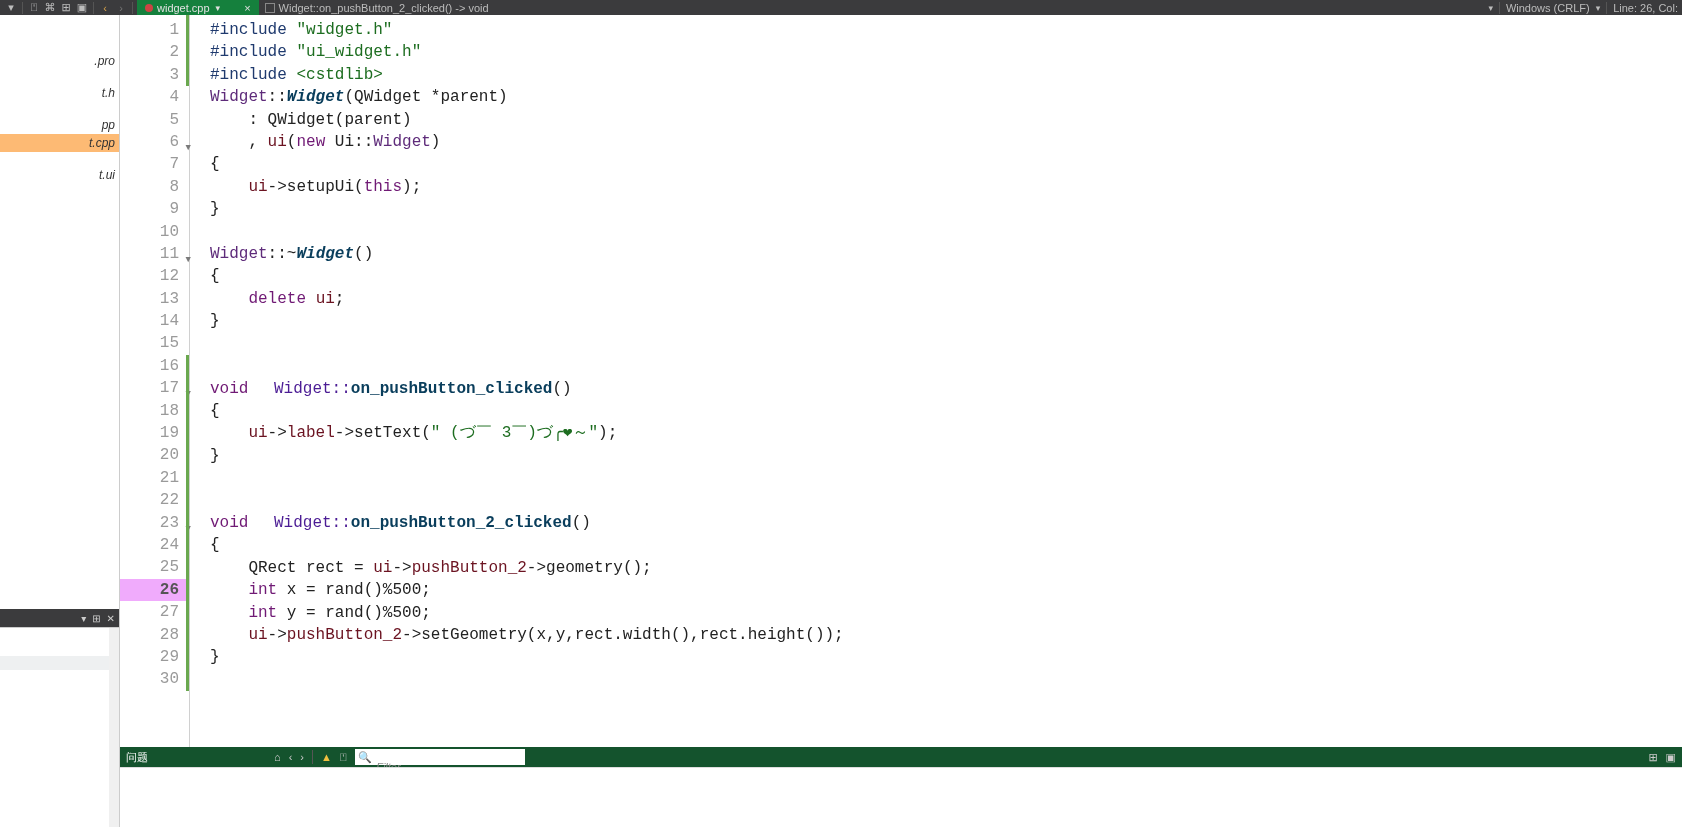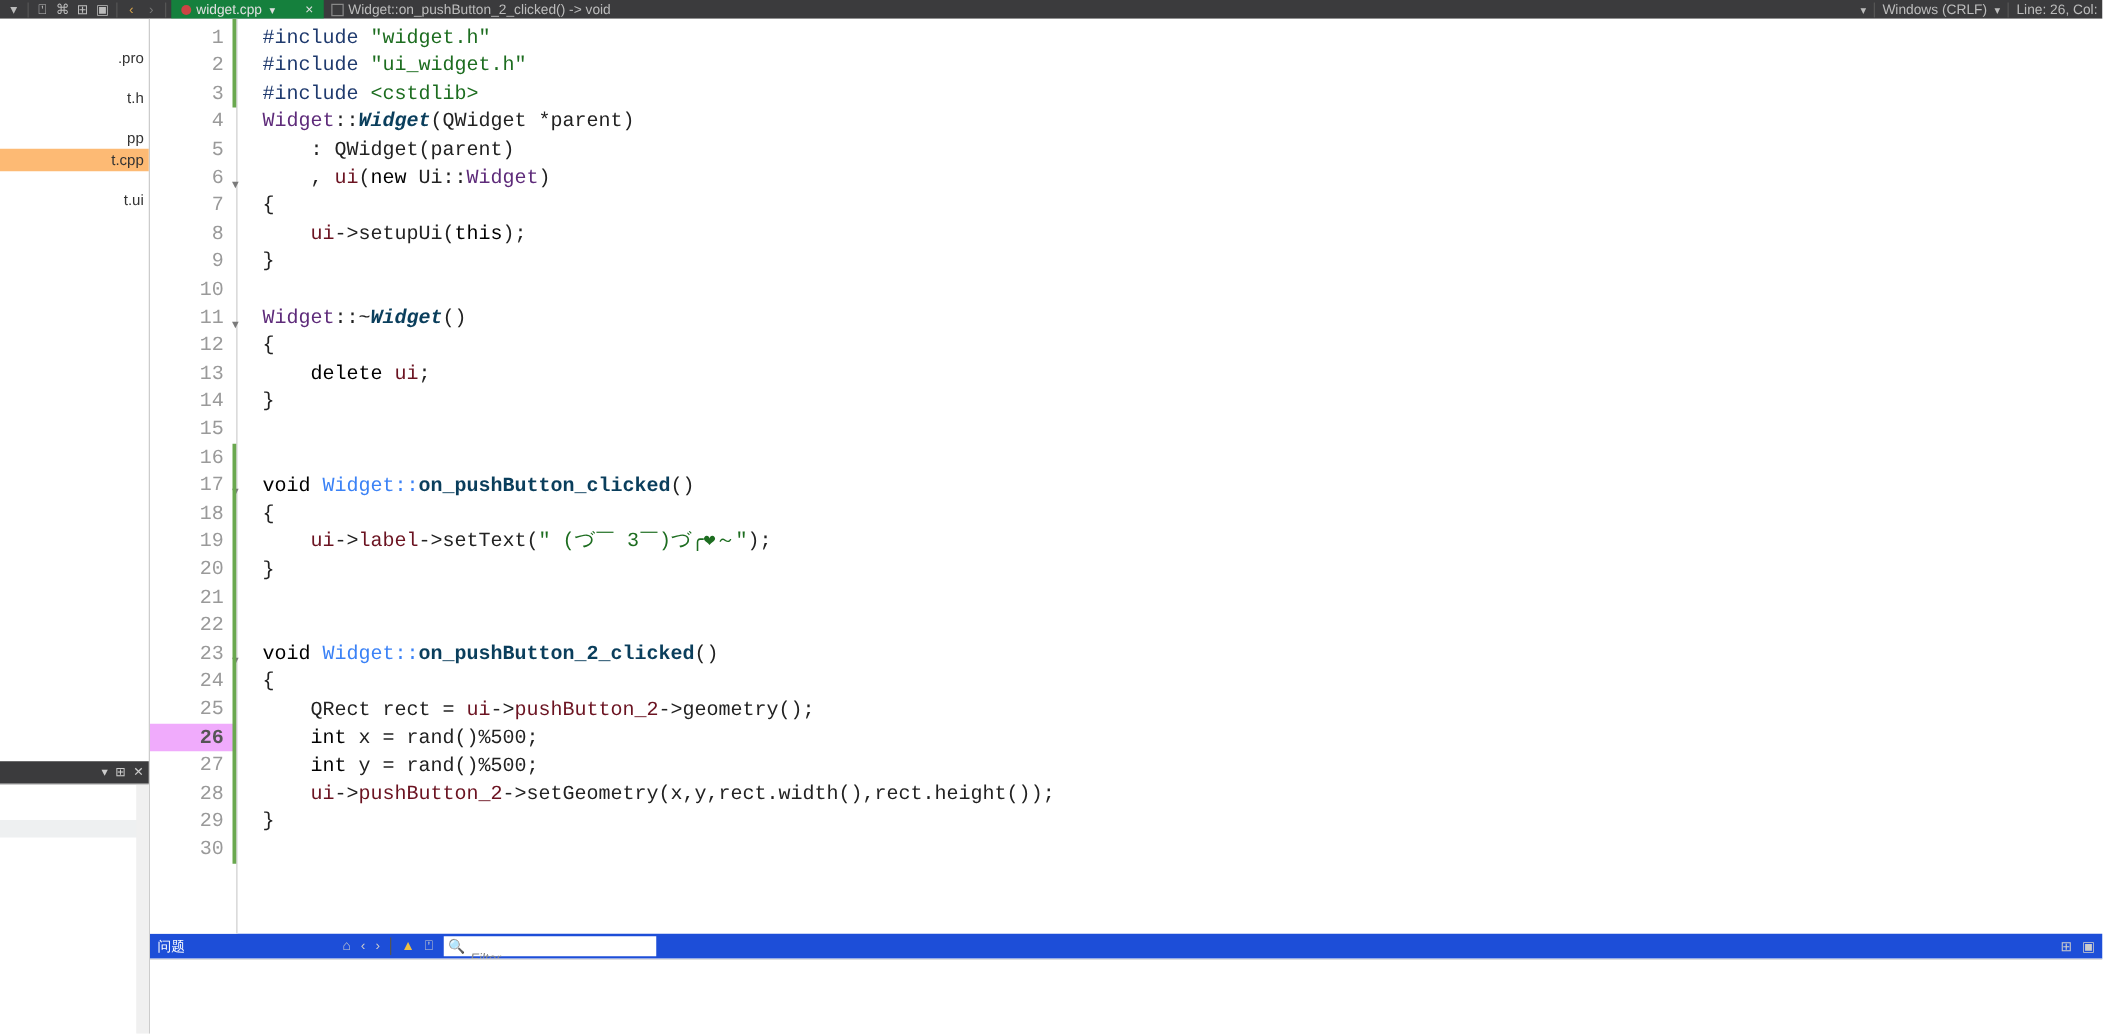--- a/index.html
+++ b/index.html
@@ -35,21 +35,21 @@
   .tab-file .close { margin-left:20px; cursor:pointer; }
   .crumb { display:flex; align-items:center; gap:4px; margin-left:4px; }
   .crumb .lock { width:10px;height:10px;border:1px solid #888; }
   .spacer { flex:1; }
   .status-right { display:flex; gap:4px; align-items:center; }
 
   
   .mainrow { flex:1; display:flex; min-height:0; }
   
   .sidebar { width:120px; background:#fff; border-right:1px solid #ccc; display:flex; flex-direction:column; font-size:12px; color:#333; }
-  .tree { flex:1; padding-top:22px; }
+  .tree { flex:1; padding-top:37px;font-style:italic; }
   .tree-item { padding:2px 4px 2px 0; text-align:right; cursor:pointer; }
   .tree-item.sel { background:#fdba74; }
   .open-docs-hdr {
     background:#3b3b3d; color:#ccc; height:18px; display:flex;
     align-items:center; justify-content:flex-end; gap:6px; padding:0 4px; font-size:10px;
   }
   .open-docs-body { height:200px; border-top:1px solid #ccc; position:relative; }
   .open-docs-body .row-hl { position:absolute; top:28px; left:0; right:0; height:14px; background:#eef0f1; }
   .open-docs-body .scroll-track { position:absolute; right:0; top:0; width:10px; bottom:0; background:#f0f0f0; }
 
@@ -64,32 +64,32 @@
   }
   .gutter .ln { height:22.4px; line-height:22.4px; padding-right:10px; position:relative; }
   .gutter .ln.cur { background:#f0abfc; color:#555; font-weight:bold; }
   .gutter .fold { position:absolute; right:-2px; top:6px; font-size:9px; color:#7a7a7a; }
   .greenbar { position:absolute; right:0; top:0; width:3px; background:#6aa84f; }
   .code {
     flex:1; font-family: Consolas, "Courier New", monospace;
     font-size:16px; padding:4px 0 0 20px; white-space:pre; line-height:22.4px;
     color:#222;
   }
-  .kw  { color:#000000; }       
+  .kw  { color:#701a75; }       
   .pp  { color:#1f3a6e; }       
   .str { color:#1d6d20; }       
   .ty  { color:#5e2b7a; }       
   .fn  { color:#0a3e5c; font-weight:bold; } 
   .cls { color:#0a3e5c; font-weight:bold; font-style:italic; }
   .mem { color:#6b1321; }       
-  .scope { color:#3b82f6; }
+  .scope { color:#4c1d95;margin-left:16px; }
 
   
   .bottombar {
-    height:20px; background:#1d4ed8; color:#ccc;
+    height:20px; background:#14532d; color:#ccc;
     display:flex; align-items:center; font-size:11px; gap:8px; padding:0 6px;
   }
   .bottombar .lbl { color:#fff; }
   .bottombar .bsep { width:1px; height:14px; background:#555; }
   .bottombar .warn { color:#f0c040; }
   .bottombar .icon { cursor:pointer; }
   .filter-box {
     background:#fff; color:#888; height:16px; width:170px;
     display:flex; align-items:center; padding:0 4px; gap:4px; font-size:11px;
   }

